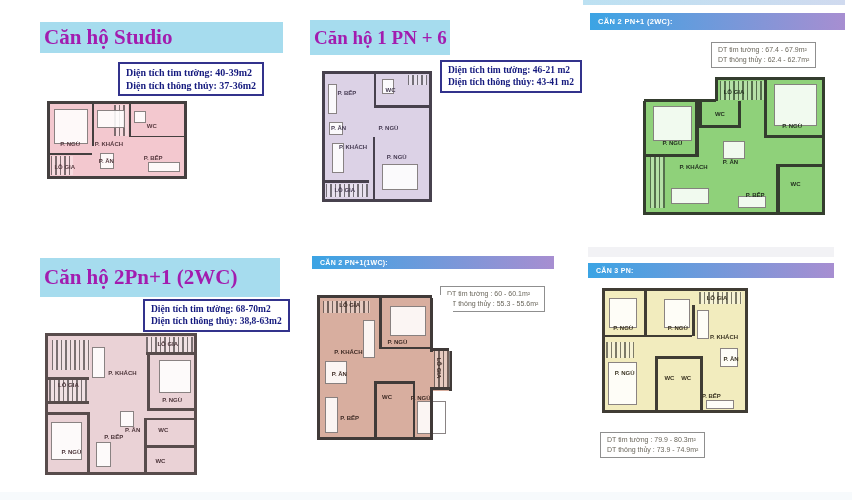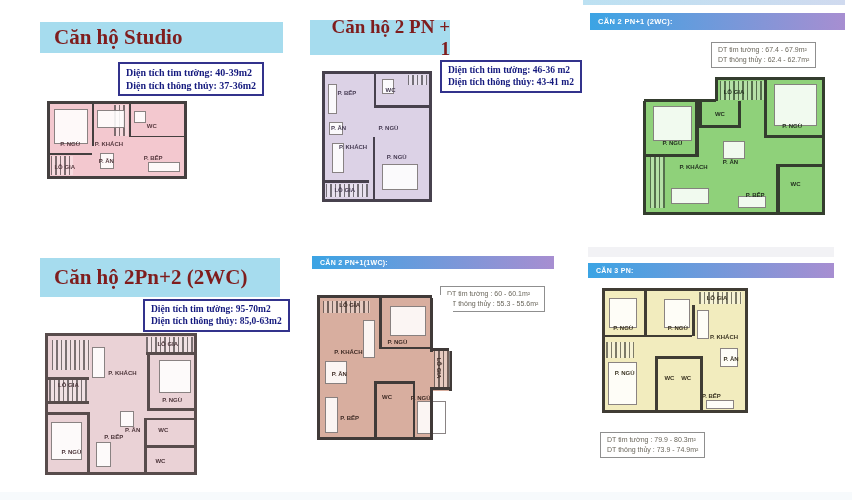--- a/index.html
+++ b/index.html
@@ -5,22 +5,22 @@
   html,body{margin:0;padding:0;background:#fff;}
   .page{position:relative;width:852px;height:500px;background:#ffffff;overflow:hidden;
         font-family:"Liberation Sans","DejaVu Sans",sans-serif;}
 
   .strip{position:absolute;}
   .strip.tr{left:583px;top:0;width:262px;height:5px;background:linear-gradient(90deg,#bce1f2,#d0daef);}
   .strip.mr{left:588px;top:247px;width:246px;height:10px;background:#f2f2f5;}
   .strip.bot{left:0;top:492px;width:852px;height:8px;background:#f7fafc;}
 
   .bar{position:absolute;display:flex;align-items:center;box-sizing:border-box;}
-  .bar.blue{background:#a6dcee;color:#7f1d1d;font-family:"Liberation Serif","DejaVu Serif",serif;
-            font-weight:bold;padding-left:14px;text-align:right;}
+  .bar.blue{background:#a6dcee;color:#a21caf;font-family:"Liberation Serif","DejaVu Serif",serif;
+            font-weight:bold;padding-left:4px;text-align:right;}
   .bar.grad{background:linear-gradient(90deg,#3ba4e4,#a78ed1);color:#ffffff;
             font-weight:bold;letter-spacing:.3px;padding-left:8px;}
 
   .infobox{position:absolute;background:#fff;box-sizing:border-box;white-space:nowrap;}
   .infobox.navy{border:2px solid #32328c;color:#151a7e;font-family:"Liberation Serif","DejaVu Serif",serif;
                 font-weight:bold;line-height:1.3;padding:2px 6px;}
   .infobox.gray{border:1px solid #8f8f8f;color:#6b675c;line-height:1.45;padding:2px 6px;}
 
   
   .s0 .bar{left:40px;top:22px;width:243px;height:31px;font-size:21px;}
@@ -86,24 +86,24 @@
         <div class="room" style="left: 44%; top: 56%; color: rgb(85, 56, 62);">P. KHÁCH</div>
         <div class="room" style="left: 42%; top: 79%; color: rgb(85, 56, 62);">P. ĂN</div>
         <div class="room" style="left: 77%; top: 75%; color: rgb(85, 56, 62);">P. BẾP</div>
         <div class="room" style="left: 76%; top: 30%; color: rgb(85, 56, 62);">WC</div>
         <div class="room" style="left: 11%; top: 88%; color: rgb(85, 56, 62);">LÔ GIA</div>
       </div>
   </div>
 
   <div class="s1">
     <div class="bar blue">
-      <span>Căn hộ 2 PN + 1</span>
+      <span>Căn hộ 1 PN + 6</span>
     </div>
     <div class="infobox navy">
-      <div>Diện tích tim tường: 46-36 m2</div>
+      <div>Diện tích tim tường: 46-21 m2</div>
       <div>Diện tích thông thủy: 43-41 m2</div>
     </div>
     <div class="plan" style="background: rgb(220, 210, 230); border-color: rgb(71, 65, 77);">
         <div class="hatch" style="left: 1%; top: 88%; width: 40%; height: 10%;"></div>
         <div class="hatch" style="left: 80%; top: 1%; width: 18%; height: 8%;"></div>
         <div class="furn" style="left: 3%; top: 8%; width: 9%; height: 24%;"></div>
         <div class="furn" style="left: 4%; top: 38%; width: 13%; height: 11%;"></div>
         <div class="furn" style="left: 7%; top: 55%; width: 11%; height: 24%;"></div>
         <div class="furn" style="left: 55%; top: 72%; width: 34%; height: 21%;"></div>
         <div class="furn" style="left: 55%; top: 4%; width: 11%; height: 12%;"></div>
@@ -155,25 +155,25 @@
         <div class="room" style="left: 83%; top: 35%; color: rgb(31, 42, 28);">P. NGỦ</div>
         <div class="room" style="left: 27%; top: 66%; color: rgb(31, 42, 28);">P. KHÁCH</div>
         <div class="room" style="left: 48%; top: 62%; color: rgb(31, 42, 28);">P. ĂN</div>
         <div class="room" style="left: 62%; top: 87%; color: rgb(31, 42, 28);">P. BẾP</div>
         <div class="room" style="left: 85%; top: 79%; color: rgb(31, 42, 28);">WC</div>
       </div>
   </div>
 
   <div class="s3">
     <div class="bar blue">
-      <span>Căn hộ 2Pn+2 (2WC)</span>
+      <span>Căn hộ 2Pn+1 (2WC)</span>
     </div>
     <div class="infobox navy">
-      <div>Diện tích tim tường: 95-70m2</div>
-      <div>Diện tích thông thủy: 85,0-63m2</div>
+      <div>Diện tích tim tường: 68-70m2</div>
+      <div>Diện tích thông thủy: 38,8-63m2</div>
     </div>
     <div class="plan" style="background: rgb(234, 210, 214); border-color: rgb(88, 76, 76);">
         <div class="hatch" style="left: 3%; top: 3%; width: 26%; height: 22%;"></div>
         <div class="hatch" style="left: 67%; top: 1%; width: 32%; height: 11%;"></div>
         <div class="hatch" style="left: 1%; top: 32%; width: 26%; height: 16%;"></div>
         <div class="furn" style="left: 76%; top: 18%; width: 22%; height: 24%;"></div>
         <div class="furn" style="left: 2%; top: 63%; width: 21%; height: 28%;"></div>
         <div class="furn" style="left: 30%; top: 8%; width: 9%; height: 23%;"></div>
         <div class="furn" style="left: 49%; top: 55%; width: 10%; height: 12%;"></div>
         <div class="furn" style="left: 33%; top: 78%; width: 10%; height: 18%;"></div>

